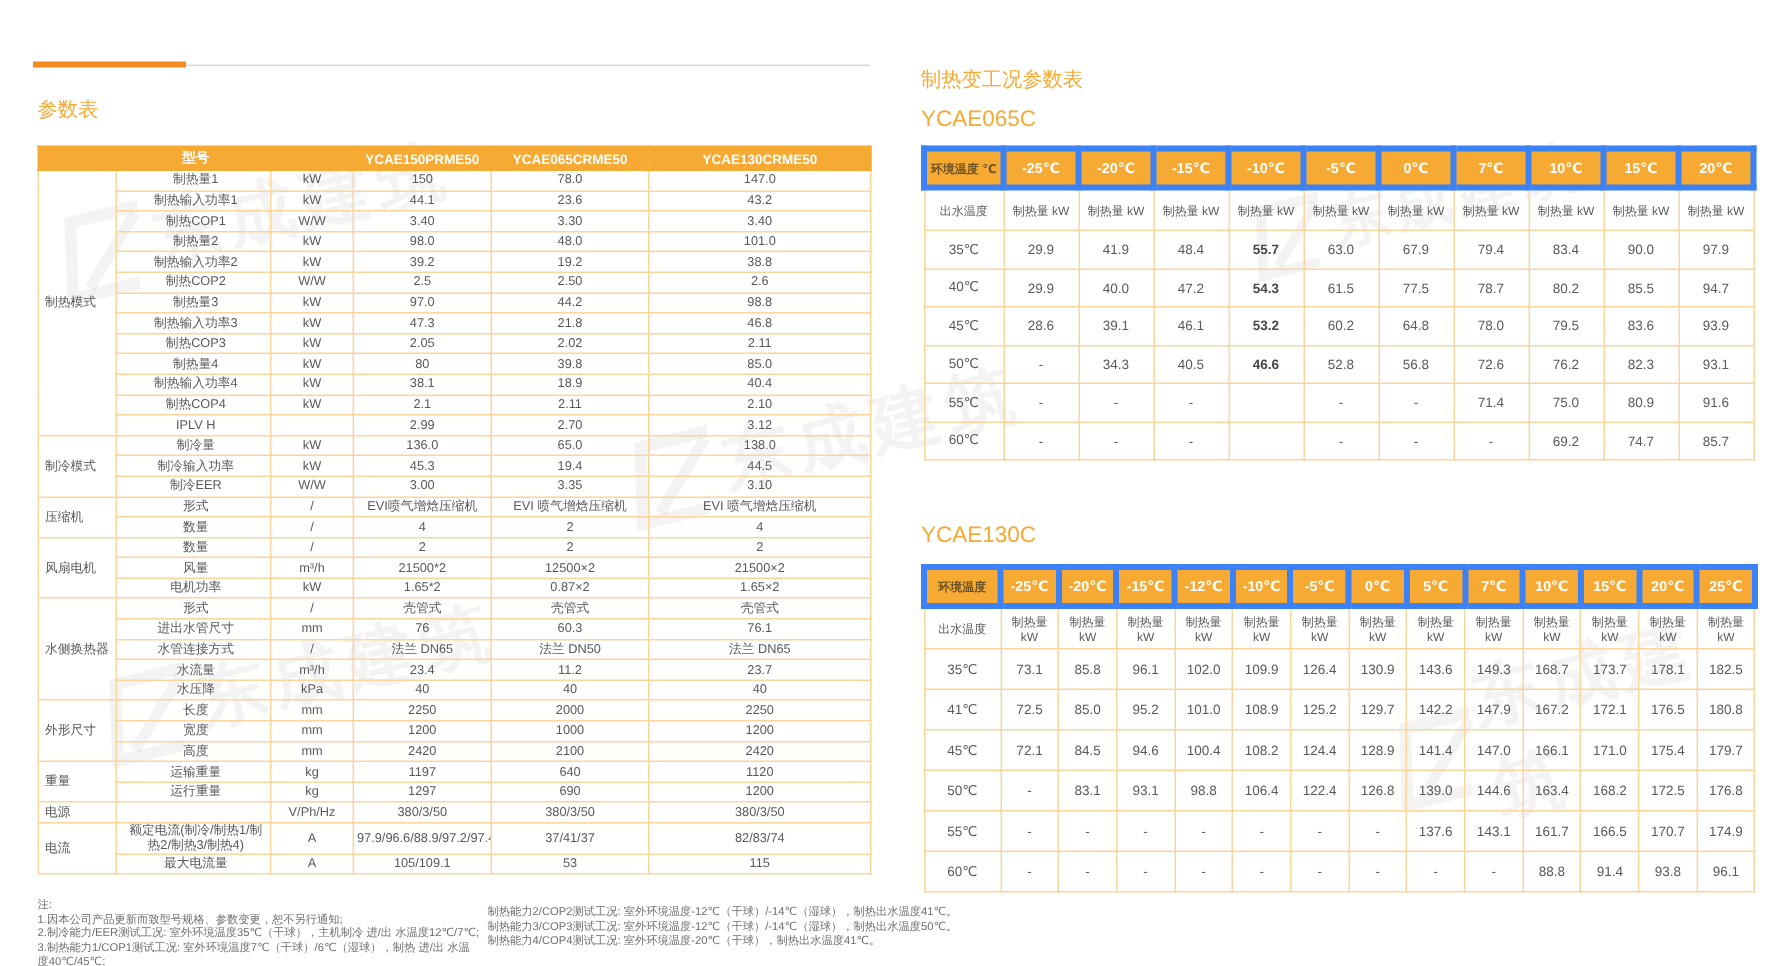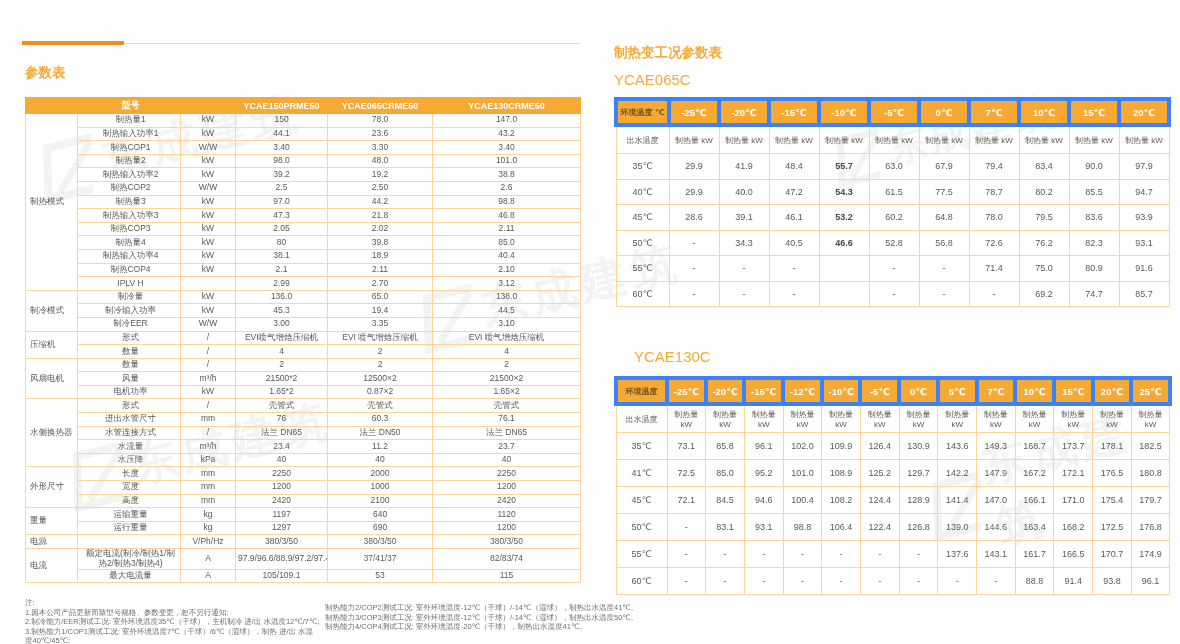--- a/index.html
+++ b/index.html
@@ -7,21 +7,21 @@
         font-family:"Liberation Sans","DejaVu Sans",sans-serif;}
 
   
   .title-row{position:absolute;left:22px;top:4px;white-space:nowrap;}
   .t1{font-size:30px;font-weight:900;color:#F28C1E;letter-spacing:2px;
       text-shadow:2px 2px 0 #FBDDB4;}
   .t2{font-size:26px;font-weight:500;color:#F5A63B;letter-spacing:1px;}
   .rule-orange{position:absolute;left:22px;top:41px;width:102px;height:4px;background:#F28C1E;}
   .rule-gray{position:absolute;left:124px;top:43px;width:456px;height:1px;background:#D9D9D9;}
 
-  .sec-head{position:absolute;font-size:13.5px;font-weight:bold;color:#F6A933;margin:0;}
+  .sec-head{position:absolute;font-size:13.5px;font-weight:normal;color:#F6A933;margin:0;}
   .model-title{position:absolute;font-size:15px;color:#F6A933;font-weight:500;}
 
   
   .spec{position:absolute;left:25px;top:97px;border-collapse:collapse;table-layout:fixed;width:555px;}
   .spec th{background:#F6A933;color:#fff;font-size:9px;font-weight:bold;height:15px;
            border:1px solid #F6A933;padding:0;}
   .spec td{border:1px solid #FBD59B;font-size:8.5px;color:#58595B;text-align:center;
            height:12.6px;line-height:1.15;padding:0 2px;overflow:hidden;}
   .spec td.group{text-align:left;padding-left:4px;}
   .spec td.pname{text-align:center;padding-left:5px;}
@@ -486,21 +486,21 @@
             <td>-</td>
             <td>-</td>
             <td>-</td>
             <td>69.2</td>
             <td>74.7</td>
             <td>85.7</td>
           </tr>
         </tbody>
       </table>
     </div>
-  <div class="model-title" style="left:614px;top:348px;margin-left:20px;">YCAE130C</div>
+  <div class="model-title" style="left:614px;top:348px;">YCAE130C</div>
   <div id="cond1Mount">
       <table class="cond c130">
         <colgroup>
           <col style="width: 51px;">
           <col style="width: 38.7px;">
           <col style="width: 38.7px;">
           <col style="width: 38.7px;">
           <col style="width: 38.7px;">
           <col style="width: 38.7px;">
           <col style="width: 38.7px;">

